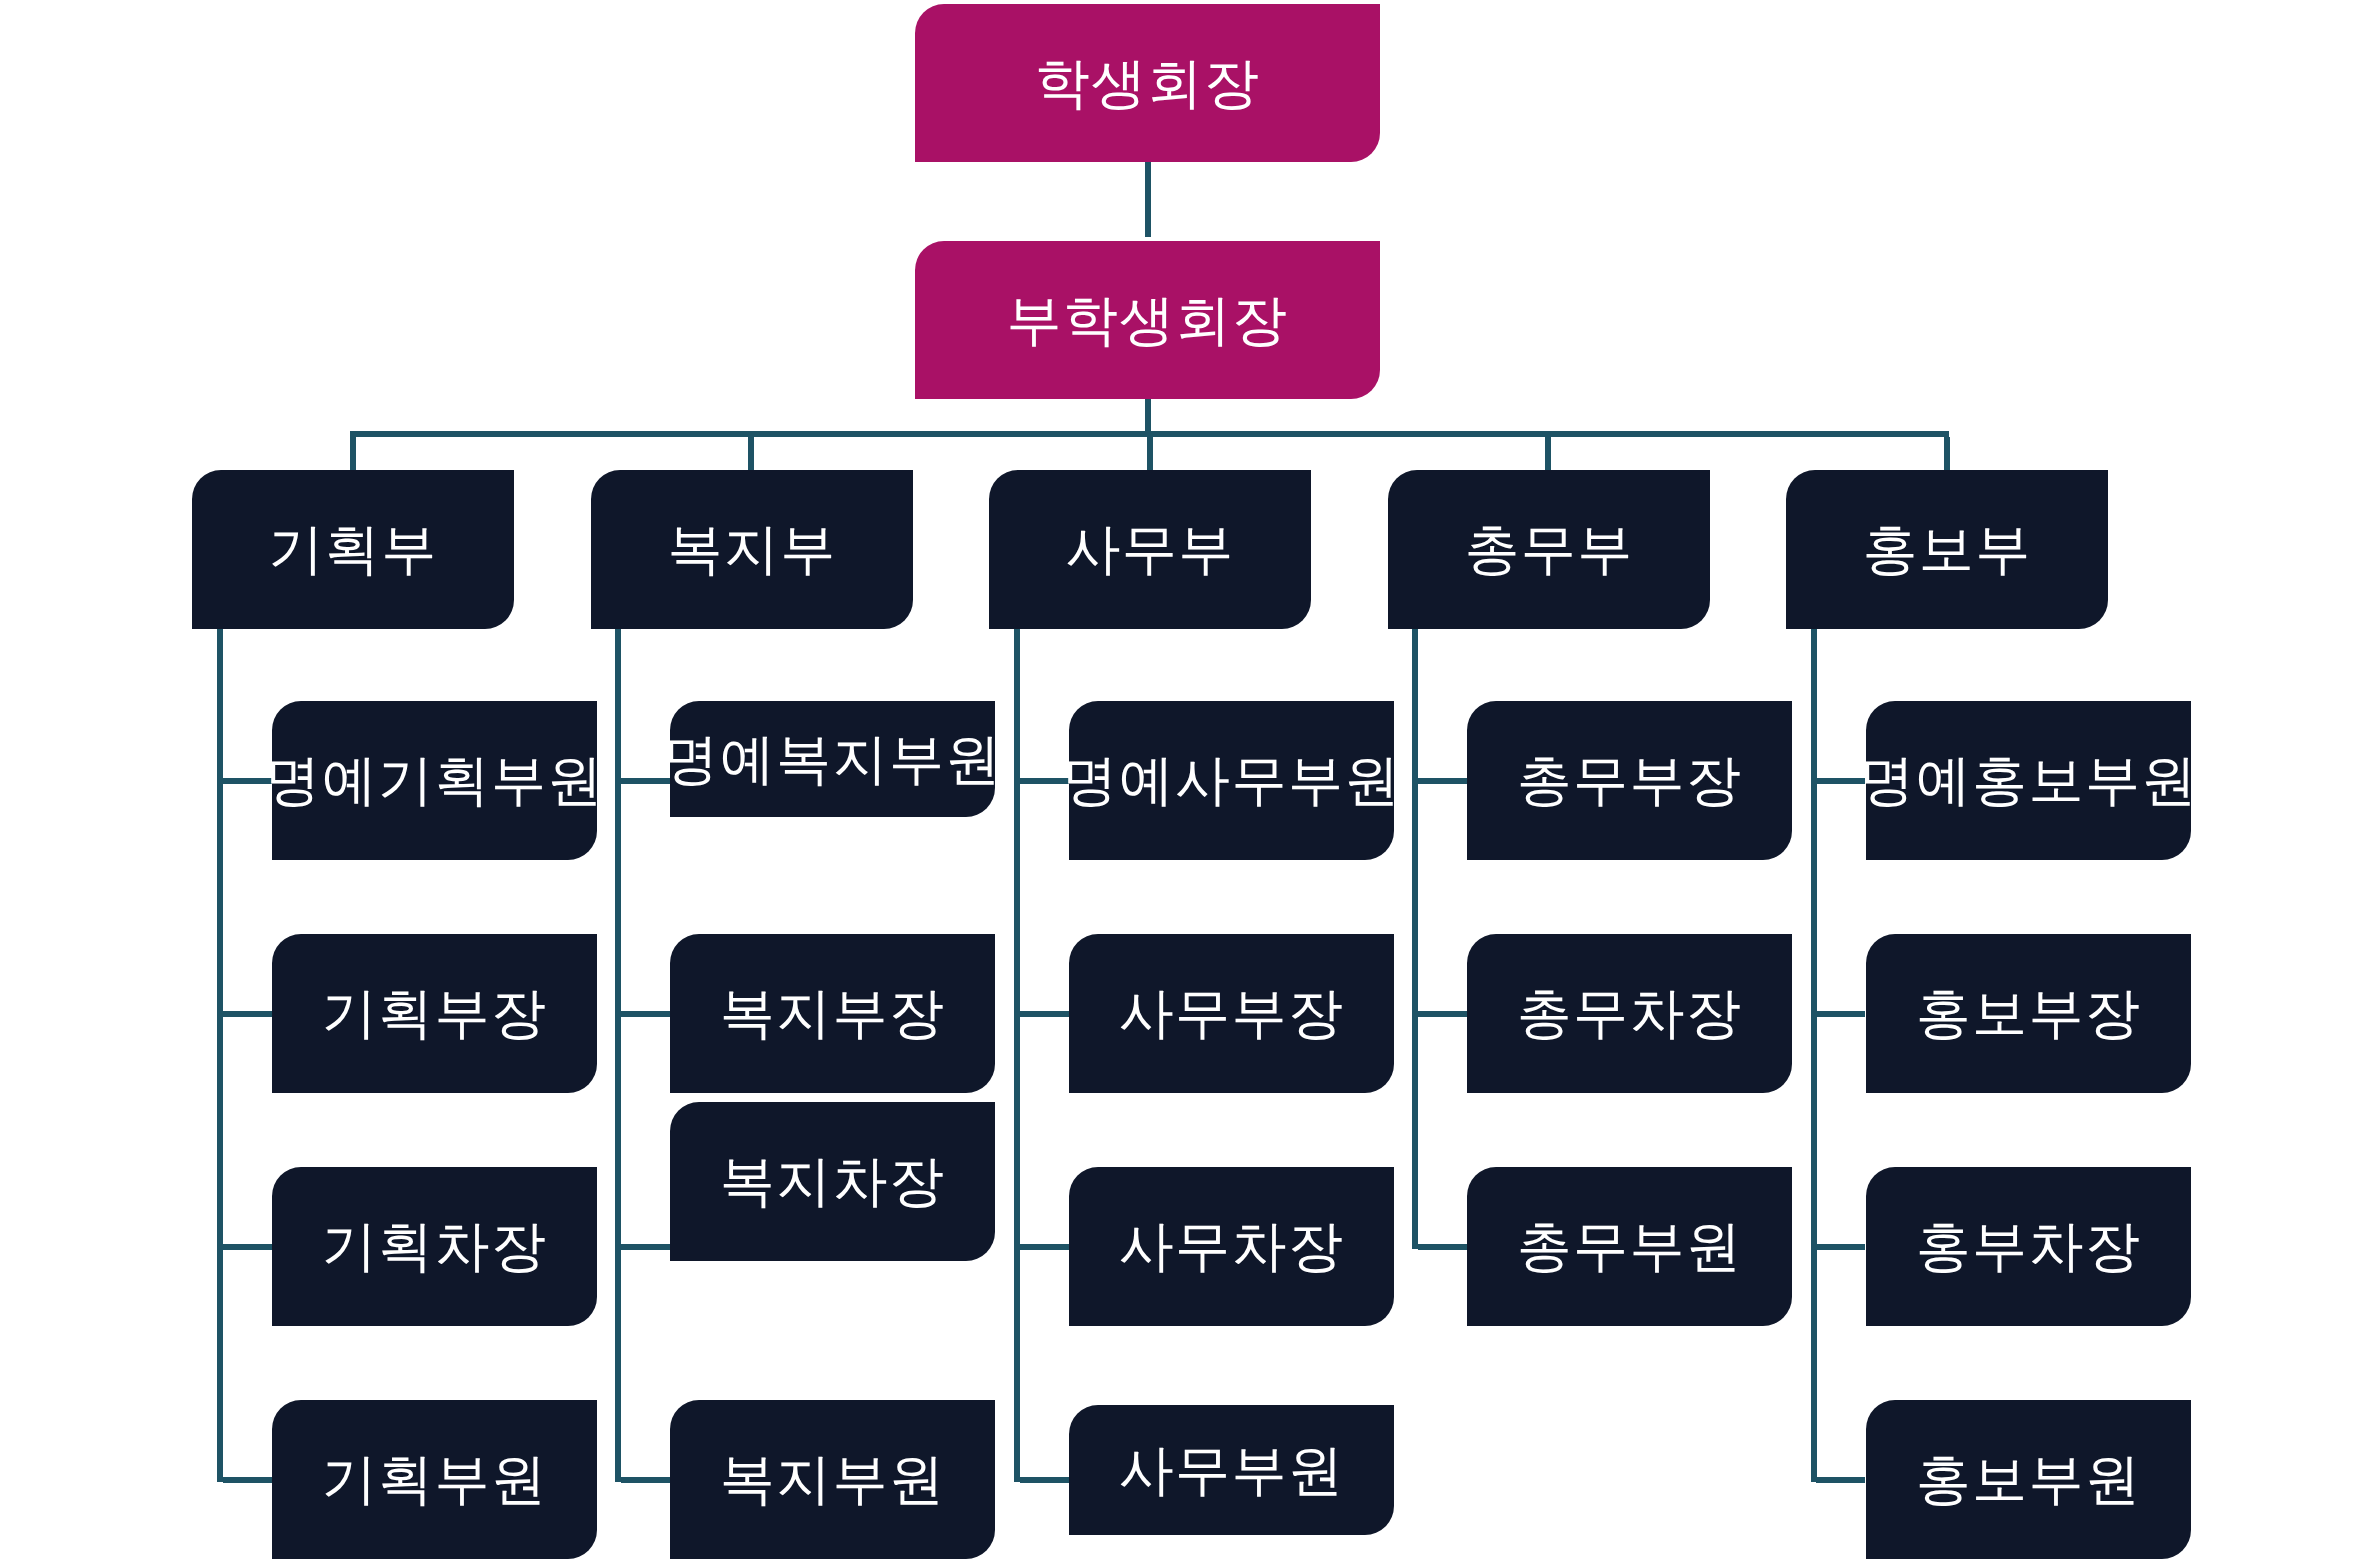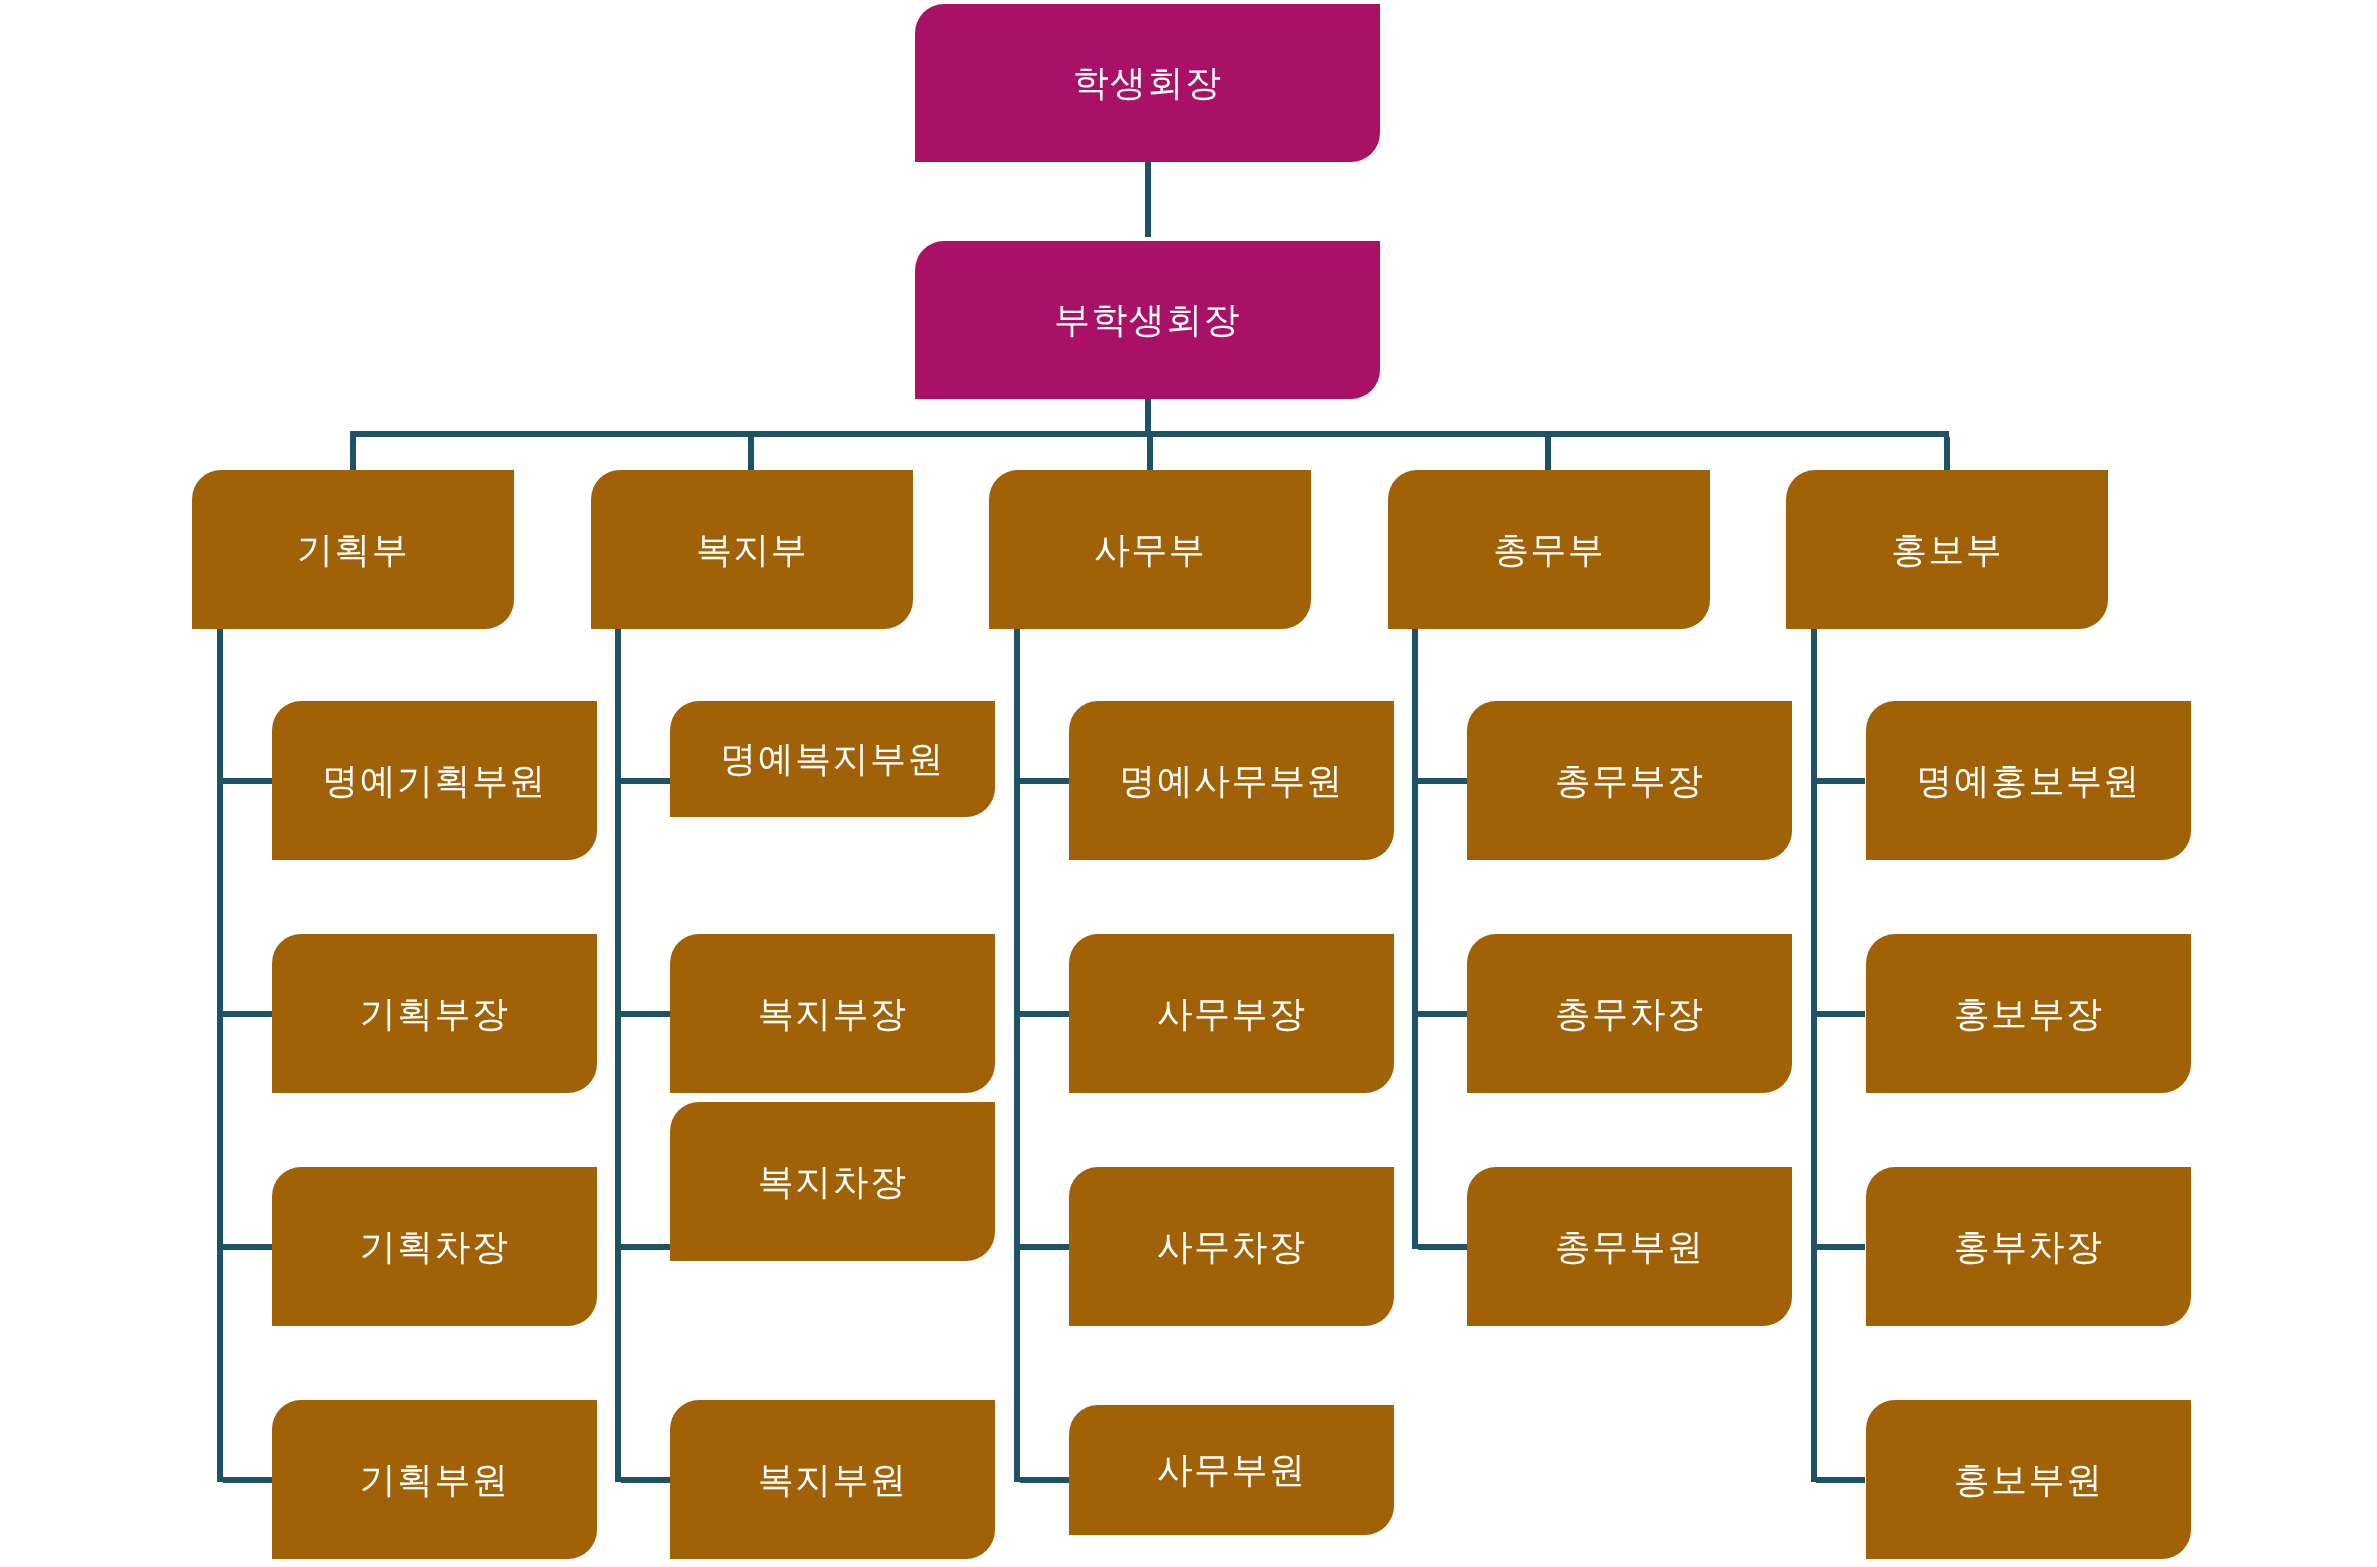--- a/index.html
+++ b/index.html
@@ -6,30 +6,30 @@
   .canvas {
     position: relative;
     width: 2377px;
     height: 1568px;
     background: #ffffff;
     overflow: hidden;
     font-family: "Liberation Sans", sans-serif;
   }
   .nd {
     position: absolute;
-    background: #a16207;
+    background: #0f172a;
     border-radius: 29px 0 29px 0;
     display: flex;
     align-items: center;
     justify-content: center;
     box-sizing: border-box;
   }
   .nd span {
     color: #ffffff;
-    font-size: 36px;
+    font-size: 55px;
     font-weight: 400;
     line-height: 1;
     letter-spacing: 1.4px;
     white-space: nowrap;
   }
   .nd.root { background: #A91166; }
   .cn { position: absolute; background: #1E5365; }
 </style>
 </head>
 <body>

